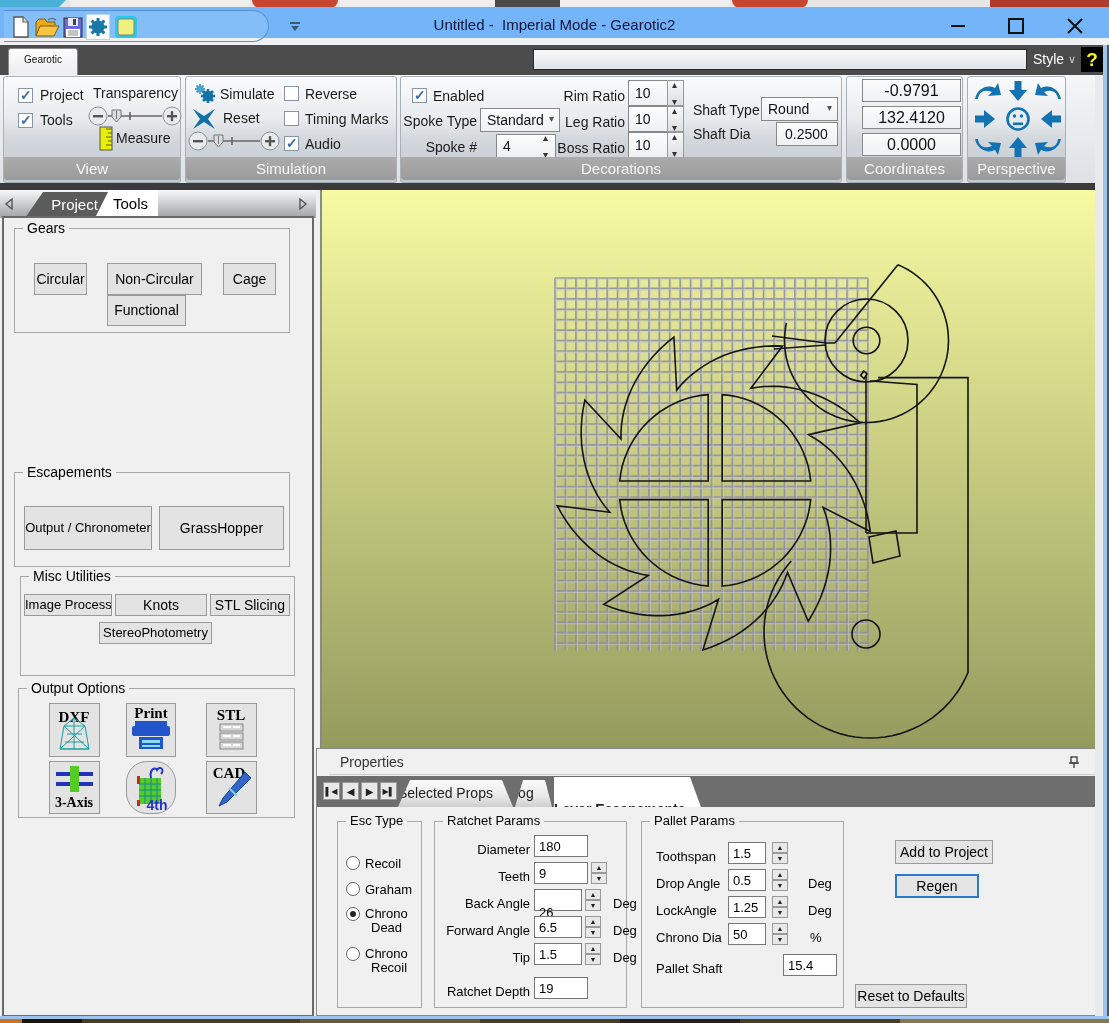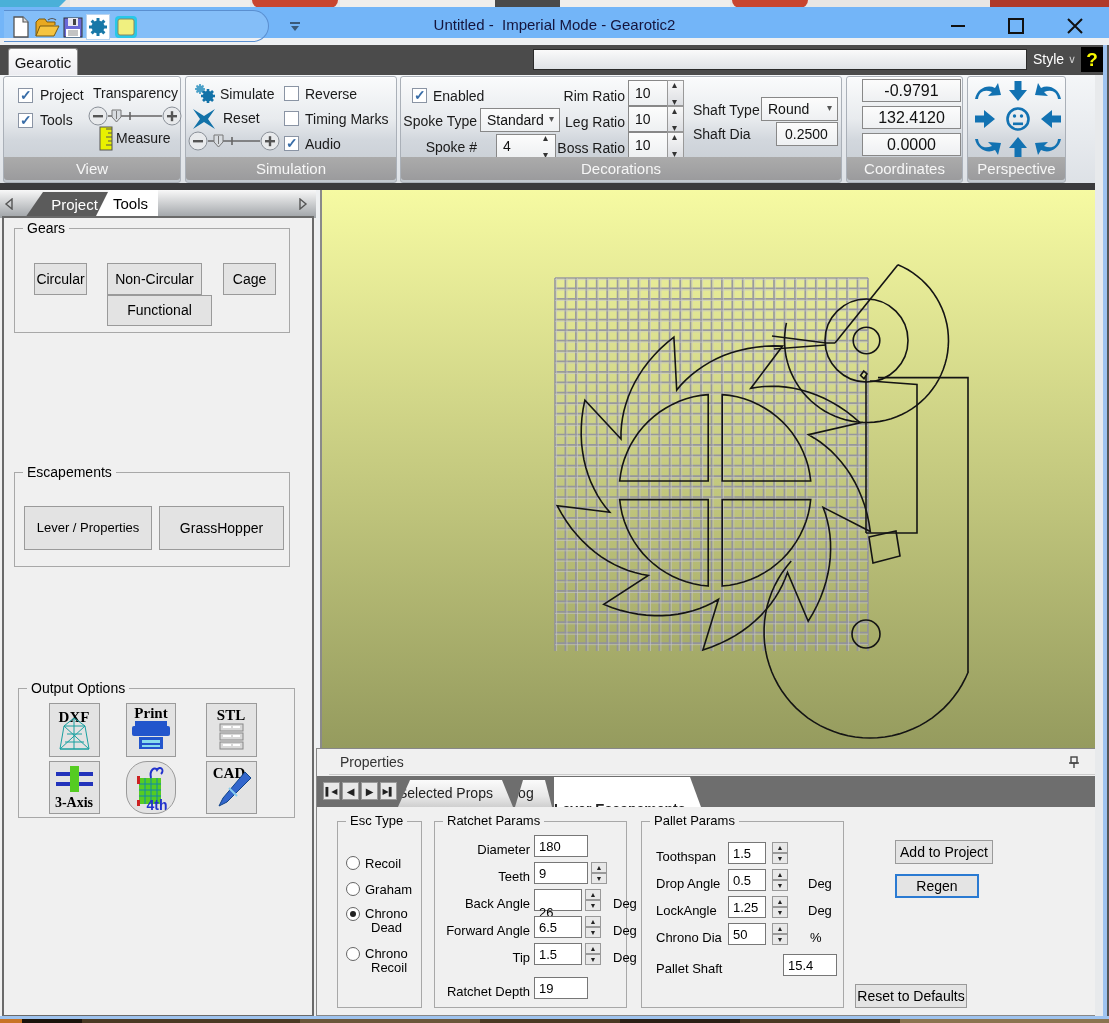--- a/index.html
+++ b/index.html
@@ -12,21 +12,21 @@
 #desktop-bottom { left:0; top:1016px; width:1109px; height:7px; background:#c8c4c0; overflow:hidden; }
 
 
 #titlebar { left:0; top:7px; width:1109px; height:31px; background:#73b5f8; }
 #qat { left:4px; top:3px; width:265px; height:32px; border:1px solid #5a8fd0; border-radius:0 16px 16px 0; border-left:none; background:rgba(255,255,255,0.12); }
 #title-text { left:0; top:9px; width:1109px; text-align:center; font-size:15px; color:#14143c; }
 .winbtn { position:absolute; top:0; width:46px; height:38px; color:#111; text-align:center; }
 
 
 #tabrow { left:0; top:45px; width:1109px; height:30px; background:#4b4b4b; }
-#gear-tab { left:8px; top:3px; width:70px; height:27px; background:linear-gradient(#fdfdfd,#ececf0); border:1px solid #888; border-bottom:none; border-radius:3px 3px 0 0; text-align:center; font-size:15px; color:#111; padding-top:5px; }
+#gear-tab { left:8px; top:3px; width:70px; height:27px; background:linear-gradient(#fdfdfd,#ececf0); border:1px solid #888; border-bottom:none; border-radius:3px 3px 0 0; text-align:center; font-size:10px; color:#111; padding-top:5px; }
 #style-box { left:533px; top:4px; width:494px; height:21px; background:linear-gradient(#fafafa,#dfe2e6); border:1px solid #2a2a2a; }
 #style-lbl { left:1033px; top:6px; font-size:14px; color:#fff; }
 #style-chev { left:1068px; top:8px; font-size:11px; color:#ccc; }
 #help-btn { left:1081px; top:2px; width:22px; height:25px; background:#000; color:#f8f800; font-weight:bold; font-size:19px; text-align:center; line-height:25px; }
 
 
 #ribbon { left:0; top:75px; width:1109px; height:110px; background:linear-gradient(#f4f6f8,#dde1e6); }
 #ribbon-dark { left:0; top:183px; width:1109px; height:7px; background:#3a3a3c; }
 .rgroup { position:absolute; top:1px; height:107px; background:linear-gradient(180deg,#fafbfc 0%,#e8ebee 40%,#d2d7dd 60%,#c3c9d0 100%); border:1px solid #aab0b8; border-radius:3px; box-shadow:inset 0 1px 0 #fff; }
 .rlabel { position:absolute; left:0; bottom:2px; width:100%; height:23px; background:linear-gradient(#ababab,#9b9b9d); color:#f6f6f6; text-align:center; font-size:15px; line-height:23px; border-radius:0 0 3px 3px; }
@@ -293,30 +293,37 @@
           <path d="M2 1 L8 6 L2 11 Z" fill="none" stroke="#555" stroke-width="1.4"></path>
         </svg>
     </div>
     <div class="abs" id="lcontent">
 
       <div class="gbox" style="left:10px;top:10px;width:276px;height:105px;padding-left:47px;">
         <div class="glabel">Gears</div>
         <div class="btn" style="left:19px;top:34px;width:53px;height:32px;line-height:30px;">Circular</div>
         <div class="btn" style="left:92px;top:34px;width:95px;height:32px;line-height:30px;">Non-Circular</div>
         <div class="btn" style="left:208px;top:34px;width:53px;height:32px;line-height:30px;">Cage</div>
-        <div class="btn" style="left:92px;top:66px;width:105px;height:31px;line-height:29px;">Functional</div>
+        <div class="btn" style="left:92px;top:66px;width:79px;height:31px;line-height:29px;">Functional</div>
       </div>
 
 
       <div class="gbox" style="left:10px;top:254px;width:276px;height:95px;">
         <div class="glabel">Escapements</div>
-        <div class="btn" style="left:9px;top:33px;width:128px;height:44px;line-height:42px;font-size:13px;">Lever / Properties</div>
+        <div class="btn" style="left:9px;top:33px;width:128px;height:44px;line-height:42px;font-size:13px;">Output / Chronometer</div>
         <div class="btn" style="left:144px;top:33px;width:125px;height:44px;line-height:42px;">GrassHopper</div>
       </div>
 
+      <div class="gbox" style="left:16px;top:358px;width:275px;height:100px;">
+        <div class="glabel">Misc Utilities</div>
+        <div class="btn" style="left:3px;top:17px;width:88px;height:22px;line-height:20px;font-size:13px;">Image Process</div>
+        <div class="btn" style="left:94px;top:17px;width:92px;height:22px;line-height:20px;">Knots</div>
+        <div class="btn" style="left:189px;top:17px;width:80px;height:22px;line-height:20px;">STL Slicing</div>
+        <div class="btn" style="left:78px;top:45px;width:113px;height:22px;line-height:20px;font-size:13px;">StereoPhotometry</div>
+      </div>
 
       <div class="gbox" style="left:14px;top:470px;width:277px;height:130px;">
         <div class="glabel">Output Options</div>
         <div class="btn" style="left:30px;top:14px;width:51px;height:54px;">
           <svg width="49" height="52" viewBox="0 0 49 52">
             <text x="24" y="18" font-size="15" font-weight="bold" font-family="Liberation Serif" text-anchor="middle" fill="#000">DXF</text>
             <g stroke="#18a0a0" fill="none">
                 <path d="M10 45 L14 22 L24 14 L35 22 L39 45 Z M14 22 L35 22 M10 45 L39 45 M24 14 L24 45 M14 22 L39 45 M35 22 L10 45 M17 30 L32 30 M15 38 L34 38"></path>
               </g>
           </svg>

